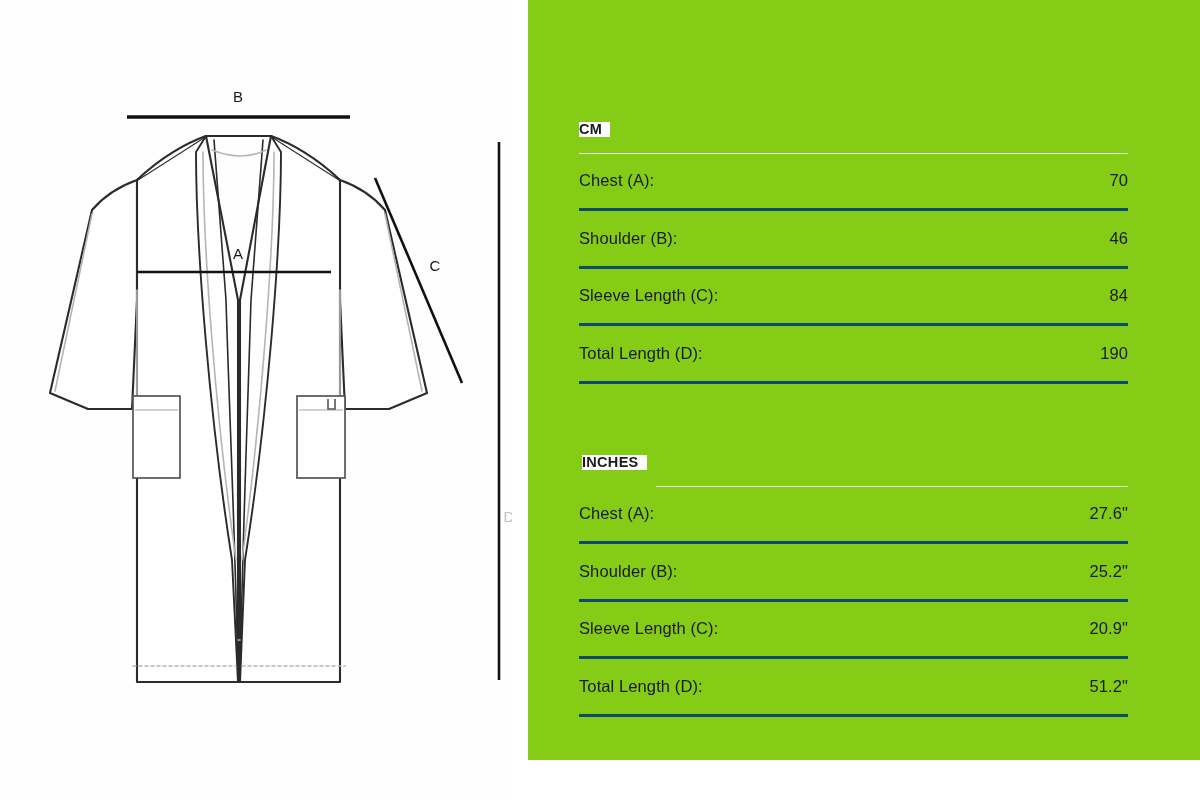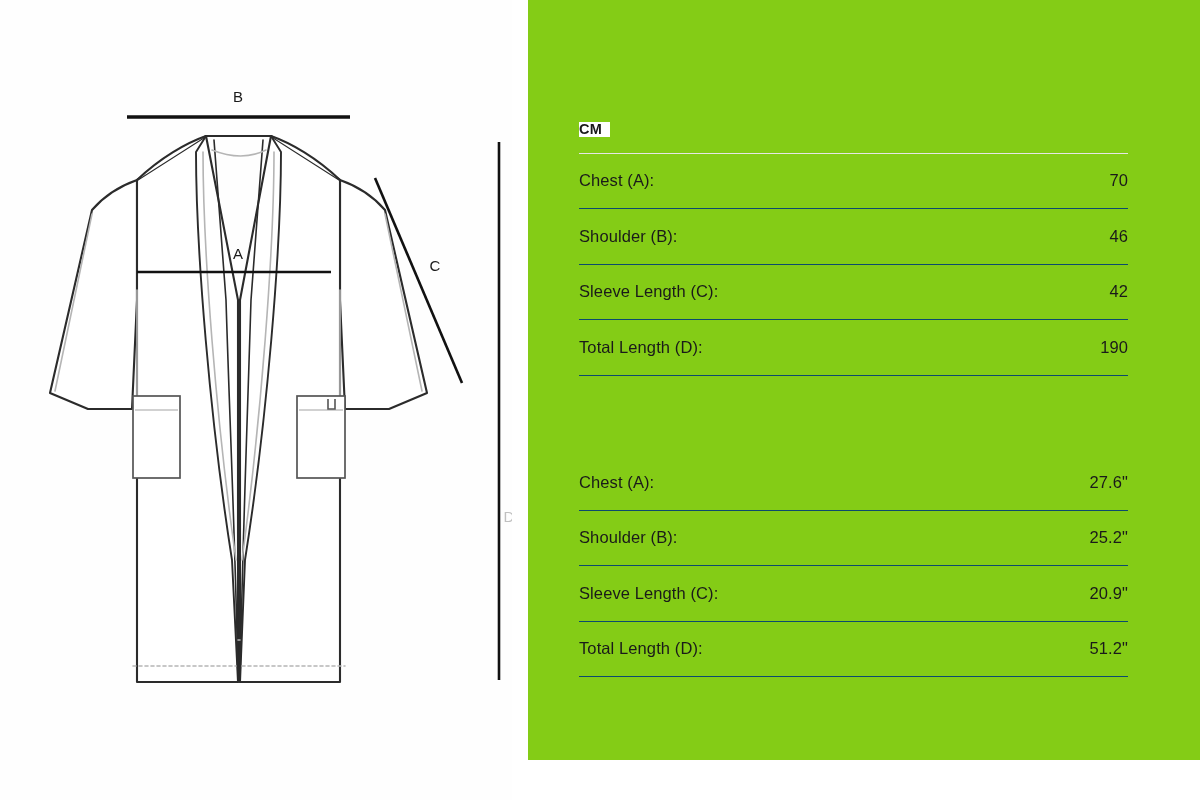--- a/index.html
+++ b/index.html
@@ -88,21 +88,21 @@
     z-index: 1;
   }
   .table-block.inches .header-rule { left: 77px; }
 
   .measure-row {
     position: relative;
     height: 54.5px;
     display: flex;
     align-items: center;
     justify-content: space-between;
-    border-bottom: 1px solid #0c4a6e;
+    border-bottom: 3px solid #0c4a6e;
   }
   .measure-row:first-of-type { margin-top: 0; }
   .measure-label {
     font-size: 16.5px;
     color: #1a1a1a;
     letter-spacing: 0.1px;
   }
   .measure-value {
     font-size: 16.5px;
     color: #1a1a1a;
@@ -202,29 +202,33 @@
       <div class="measure-row">
         <span class="measure-label">Chest (A):</span>
         <span class="measure-value">70</span>
       </div>
       <div class="measure-row">
         <span class="measure-label">Shoulder (B):</span>
         <span class="measure-value">46</span>
       </div>
       <div class="measure-row">
         <span class="measure-label">Sleeve Length (C):</span>
-        <span class="measure-value">42</span>
+        <span class="measure-value">84</span>
       </div>
       <div class="measure-row">
         <span class="measure-label">Total Length (D):</span>
         <span class="measure-value">190</span>
       </div>
     </section>
 
     <section class="table-block inches">
+      <div class="unit-header">
+        <span class="unit-header-text">INCHES</span>
+        <span class="header-rule"></span>
+      </div>
 
       <div class="measure-row">
         <span class="measure-label">Chest (A):</span>
         <span class="measure-value">27.6"</span>
       </div>
       <div class="measure-row">
         <span class="measure-label">Shoulder (B):</span>
         <span class="measure-value">25.2"</span>
       </div>
       <div class="measure-row">

